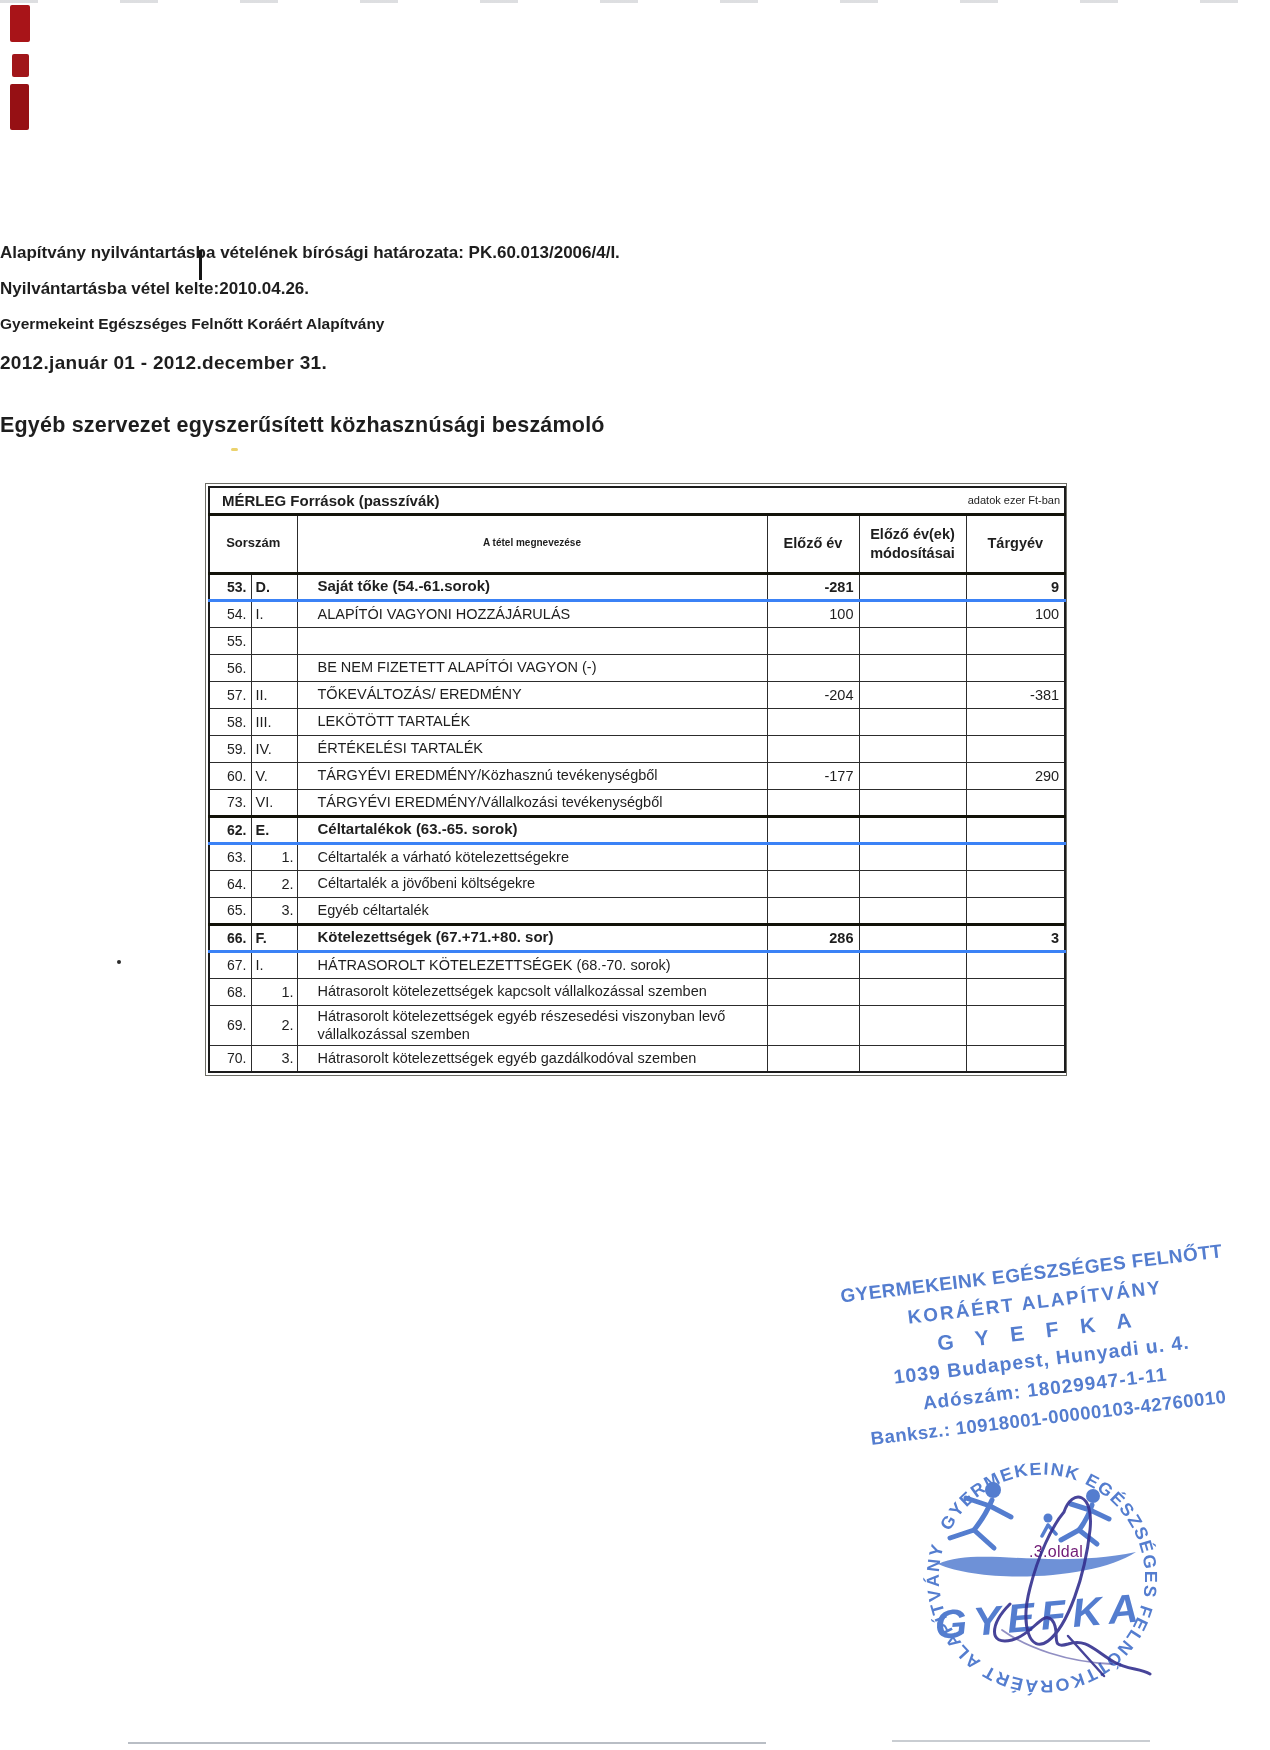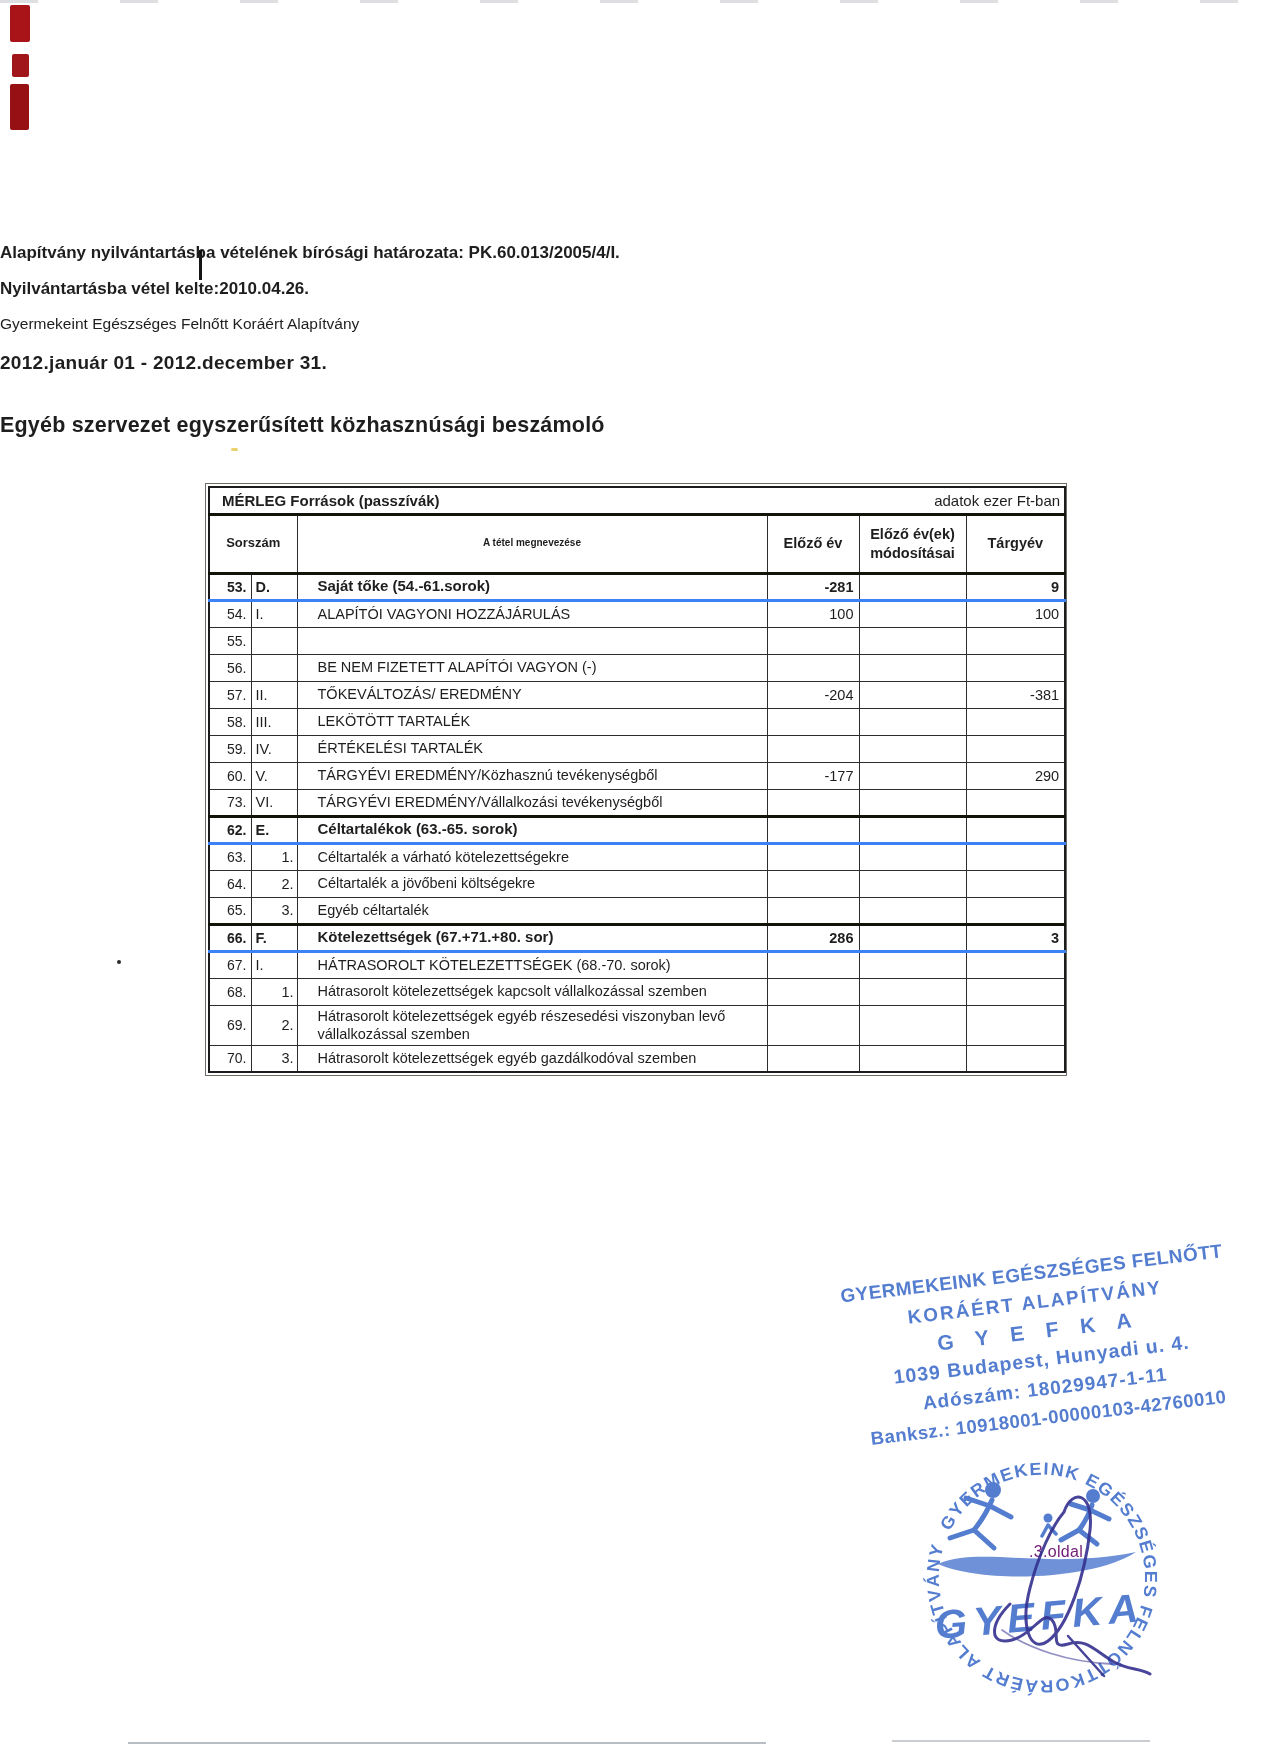--- a/index.html
+++ b/index.html
@@ -20,36 +20,36 @@
   .speck-yellow { position:absolute; left:231px; top:448px; width:7px; height:3px;
     background:#e4c33c; opacity:.75; border-radius:2px; }
   .speck-dot { position:absolute; left:117px; top:960px; width:4px; height:4px;
     background:#2a2a2a; border-radius:50%; }
   .bottom-line { position:absolute; height:2px; background:#b9bec5; }
   .bottom-line.b1 { left:128px; top:1742px; width:638px; }
   .bottom-line.b2 { left:892px; top:1740px; width:258px; background:#c9cdd2; }
   .head-tick { position:absolute; left:199px; top:250px; width:3px; height:30px; background:#141414; }
   .h-line1 { position:absolute; top:243px; left:0; width:1270px; font-size:17px; font-weight:bold; }
   .h-line2 { position:absolute; top:279px; left:0; width:1270px; font-size:17px; font-weight:bold; }
-  .h-line3 { position:absolute; top:315px; left:0; width:1270px; font-size:15.5px; font-weight:normal; }
+  .h-line3 { position:absolute; top:315px; left:0; width:1270px; font-size:15.5px; font-weight:bold; }
   .h-period { position:absolute; top:352px; left:0; width:1270px; font-size:19px; font-weight:bold; letter-spacing:.3px; }
   .h-title { position:absolute; top:413px; left:0; width:1270px; font-size:21.5px; font-weight:bold; letter-spacing:.2px; }
 
   
   .tbl-wrap { position:absolute; left:208px; top:486px; width:856px;
     outline:1px solid #6d6d66; outline-offset:2px; }
   table.balance { width:100%; border-collapse:collapse; table-layout:fixed;
     border:2px solid #1c1c1c; font-size:14.5px; }
   table.balance td, table.balance th { border:1px solid #2c2c2c; overflow:hidden; }
   td.caption-cell { border:none !important; border-bottom:3px solid #13130a !important;
     height:27px; padding:0 4px 0 12px;
     box-shadow:0 2px 0 rgba(125,130,60,.35);margin-left:20px; }
   .caption-flex { display:flex; justify-content:space-between; align-items:center; height:100%; }
   .cap-left { font-weight:bold; font-size:15px; }
-  .cap-right { font-size:15px; }
+  .cap-right { font-size:11px; }
   tr.colhead { height:59px; }
   tr.colhead th { font-weight:bold; text-align:center; vertical-align:middle;
     border-bottom:3px solid #13130a; line-height:1.25; background:#fff; }
   th.th-sorszam { font-size:13px; font-weight:bold; }
   th.th-name { font-size:10px; }
   th.th-val { font-size:14.5px; }
   tr.row { height:27px; }
   tr.row.tall { height:40px; }
   td.c-num { text-align:right; padding-right:4px; font-size:14px; }
   td.c-code { text-align:left; padding-left:4px; font-size:14.5px; }
@@ -85,21 +85,21 @@
   <div class="top-noise"></div>
   <div class="edge-mark m1"></div>
   <div class="edge-mark m2"></div>
   <div class="edge-mark m3"></div>
   <div class="speck-yellow"></div>
   <div class="speck-dot"></div>
   <div class="bottom-line b1"></div>
   <div class="bottom-line b2"></div>
 
   <div class="head-tick"></div>
-  <div class="h-line1">Alapítvány nyilvántartásba vételének bírósági határozata: PK.60.013/2005/4/I.</div>
+  <div class="h-line1">Alapítvány nyilvántartásba vételének bírósági határozata: PK.60.013/2006/4/I.</div>
   <div class="h-line2">Nyilvántartásba vétel kelte:2010.04.26.</div>
   <div class="h-line3">Gyermekeint Egészséges Felnőtt Koráért Alapítvány</div>
   <div class="h-period">2012.január 01 - 2012.december 31.</div>
   <div class="h-title">Egyéb szervezet egyszerűsített közhasznúsági beszámoló</div>
 
   <div class="tbl-wrap">
     <table class="balance">
       <colgroup>
         <col style="width:42px">
           <col style="width:46px">

